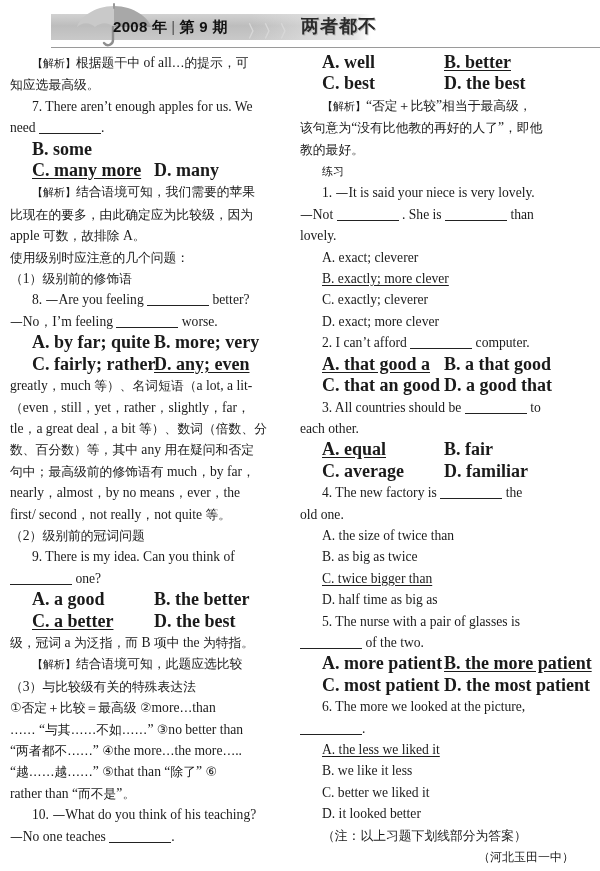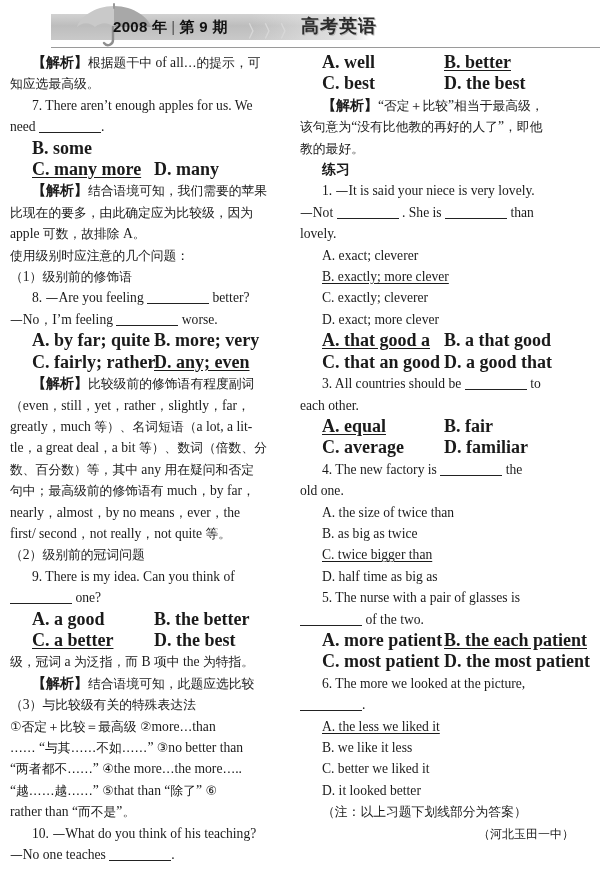--- a/index.html
+++ b/index.html
@@ -123,22 +123,22 @@
   }
   p.line.indent {
     text-indent: 22px;
   }
   .cn {
     font-family: "DejaVu Sans", "Liberation Sans", sans-serif;
     font-size: 12.8px;
   }
   .cn-bold {
     font-family: "DejaVu Sans", "Liberation Sans", sans-serif;
-    font-weight: bold;
-    font-size: 14px;
+    font-weight: normal;
+    font-size: 11px;
   }
   .opt-row {
     display: flex;
     margin: 0;
     font-size: 18px;
     line-height: 21.4px;
     padding-left: 22px;
     white-space: nowrap;
     font-weight: bold;
   }
@@ -174,21 +174,21 @@
     <path d="M42 25 L42 38 C42 43 36 45 33 41" stroke="#8f8f8f" stroke-width="2.4" fill="none" stroke-linecap="round"></path>
     <path d="M43 2 L43 6" stroke="#9a9a9a" stroke-width="2" stroke-linecap="round"></path>
   </svg>
 
   <div class="issue-text">
     <span>2008 年</span><span class="issue-sep">|</span><span>第 9 期</span>
   </div>
 
   <div class="chevrons">〉〉〉</div>
 
-  <div class="section-title">高考英语</div>
+  <div class="section-title">两者都不</div>
 
   <div class="header-rule"></div>
 </div>
 
 <div class="columns">
   <div class="col left" id="col-left">
       <p class="line indent"><span class="cn-bold">【解析】</span><span class="cn">根据题干中</span><span> of all</span><span class="cn">…的提示，可</span></p>
       <p class="line"><span class="cn">知应选最高级。</span></p>
       <p class="line indent"><span>7. </span><span>There aren’t enough apples for us. We</span></p>
       <p class="line"><span>need </span><span class="blank"></span><span>.</span></p>
@@ -207,23 +207,22 @@
       <p class="line indent"><span>8. </span><span class="cn">—</span><span>Are you feeling </span><span class="blank"></span><span> better?</span></p>
       <p class="line"><span class="cn">—</span><span>No</span><span class="cn">，</span><span>I’m feeling </span><span class="blank"></span><span> worse.</span></p>
       <div class="opt-row">
         <span class="opt-a"><span><span>A. by far; quite</span></span></span>
         <span class="opt-b"><span><span>B. more; very</span></span></span>
       </div>
       <div class="opt-row">
         <span class="opt-a"><span><span>C. fairly; rather</span></span></span>
         <span class="opt-b"><span class="u"><span>D. any; even</span></span></span>
       </div>
-      <p class="line indent"><span class="cn-bold">【解析】</span><span class="cn">比较级前的修饰语有程度副词</span></p>
+      <p class="line"><span>greatly</span><span class="cn">，</span><span>much </span><span class="cn">等）、名词短语（</span><span>a lot, a lit-</span></p>
       <p class="line"><span class="cn">（</span><span>even</span><span class="cn">，</span><span>still</span><span class="cn">，</span><span>yet</span><span class="cn">，</span><span>rather</span><span class="cn">，</span><span>slightly</span><span class="cn">，</span><span>far</span><span class="cn">，</span></p>
-      <p class="line"><span>greatly</span><span class="cn">，</span><span>much </span><span class="cn">等）、名词短语（</span><span>a lot, a lit-</span></p>
       <p class="line"><span>tle</span><span class="cn">，</span><span>a great deal</span><span class="cn">，</span><span>a bit </span><span class="cn">等）、数词（倍数、分</span></p>
       <p class="line"><span class="cn">数、百分数）等，其中</span><span> any </span><span class="cn">用在疑问和否定</span></p>
       <p class="line"><span class="cn">句中；最高级前的修饰语有</span><span> much</span><span class="cn">，</span><span>by far</span><span class="cn">，</span></p>
       <p class="line"><span>nearly</span><span class="cn">，</span><span>almost</span><span class="cn">，</span><span>by no means</span><span class="cn">，</span><span>ever</span><span class="cn">，</span><span>the</span></p>
       <p class="line"><span>first/ second</span><span class="cn">，</span><span>not really</span><span class="cn">，</span><span>not quite </span><span class="cn">等。</span></p>
       <p class="line"><span class="cn">（</span><span>2</span><span class="cn">）级别前的冠词问题</span></p>
       <p class="line indent"><span>9. </span><span>There is my idea. Can you think of</span></p>
       <p class="line"><span class="blank"></span><span> one?</span></p>
       <div class="opt-row">
         <span class="opt-a"><span><span>A. a good</span></span></span>
@@ -257,20 +256,21 @@
       <p class="line"><span class="cn">该句意为</span><span>“</span><span class="cn">没有比他教的再好的人了</span><span>”</span><span class="cn">，即他</span></p>
       <p class="line"><span class="cn">教的最好。</span></p>
       <p class="line indent"><span class="cn-bold">练习</span></p>
       <p class="line indent"><span>1. </span><span class="cn">—</span><span>It is said your niece is very lovely.</span></p>
       <p class="line"><span class="cn">—</span><span>Not </span><span class="blank"></span><span> . She is </span><span class="blank"></span><span> than</span></p>
       <p class="line"><span>lovely.</span></p>
       <p class="line" style="padding-left: 22px;"><span><span>A. exact; cleverer</span></span></p>
       <p class="line" style="padding-left: 22px;"><span class="u"><span>B. exactly; more clever</span></span></p>
       <p class="line" style="padding-left: 22px;"><span><span>C. exactly; cleverer</span></span></p>
       <p class="line" style="padding-left: 22px;"><span><span>D. exact; more clever</span></span></p>
+      <p class="line indent"><span>2. </span><span>I can’t afford </span><span class="blank"></span><span> computer.</span></p>
       <div class="opt-row">
         <span class="opt-a"><span class="u"><span>A. that good a</span></span></span>
         <span class="opt-b"><span><span>B. a that good</span></span></span>
       </div>
       <div class="opt-row">
         <span class="opt-a"><span><span>C. that an good</span></span></span>
         <span class="opt-b"><span><span>D. a good that</span></span></span>
       </div>
       <p class="line indent"><span>3. </span><span>All countries should be </span><span class="blank"></span><span> to</span></p>
       <p class="line"><span>each other.</span></p>
@@ -285,21 +285,21 @@
       <p class="line indent"><span>4. </span><span>The new factory is </span><span class="blank"></span><span> the</span></p>
       <p class="line"><span>old one.</span></p>
       <p class="line" style="padding-left: 22px;"><span><span>A. the size of twice than</span></span></p>
       <p class="line" style="padding-left: 22px;"><span><span>B. as big as twice</span></span></p>
       <p class="line" style="padding-left: 22px;"><span class="u"><span>C. twice bigger than</span></span></p>
       <p class="line" style="padding-left: 22px;"><span><span>D. half time as big as</span></span></p>
       <p class="line indent"><span>5. </span><span>The nurse with a pair of glasses is</span></p>
       <p class="line"><span class="blank"></span><span> of the two.</span></p>
       <div class="opt-row">
         <span class="opt-a"><span><span>A. more patient</span></span></span>
-        <span class="opt-b"><span class="u"><span>B. the each patient</span></span></span>
+        <span class="opt-b"><span class="u"><span>B. the more patient</span></span></span>
       </div>
       <div class="opt-row">
         <span class="opt-a"><span><span>C. most patient</span></span></span>
         <span class="opt-b"><span><span>D. the most patient</span></span></span>
       </div>
       <p class="line indent"><span>6. </span><span>The more we looked at the picture,</span></p>
       <p class="line"><span class="blank"></span><span>.</span></p>
       <p class="line" style="padding-left: 22px;"><span class="u"><span>A. the less we liked it</span></span></p>
       <p class="line" style="padding-left: 22px;"><span><span>B. we like it less</span></span></p>
       <p class="line" style="padding-left: 22px;"><span><span>C. better we liked it</span></span></p>

